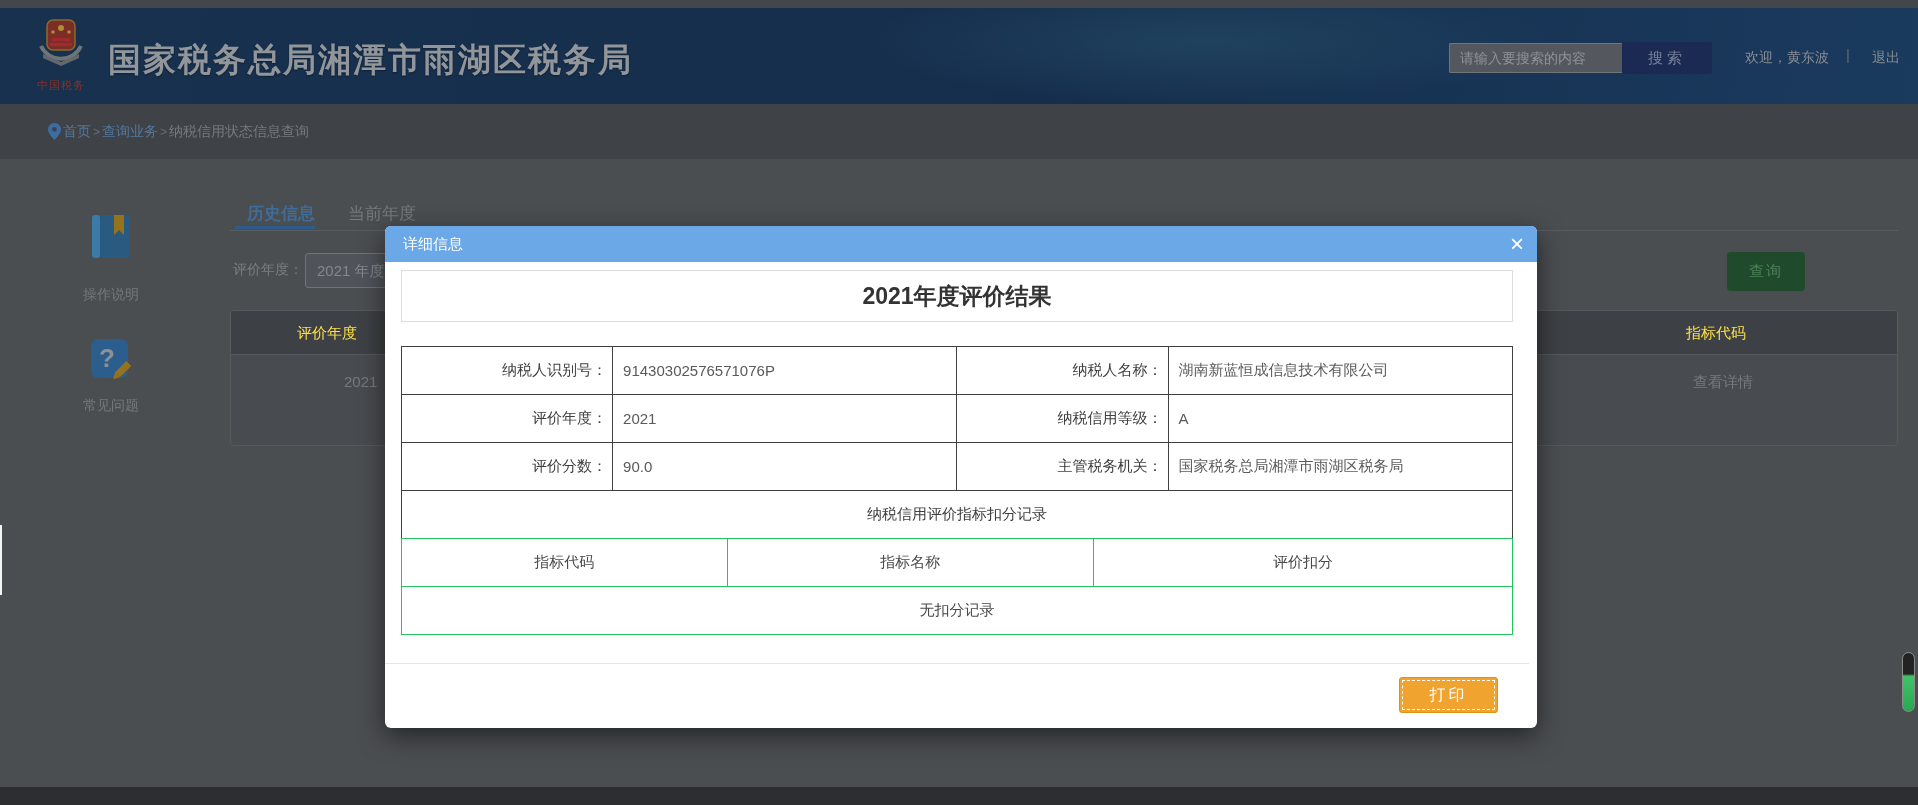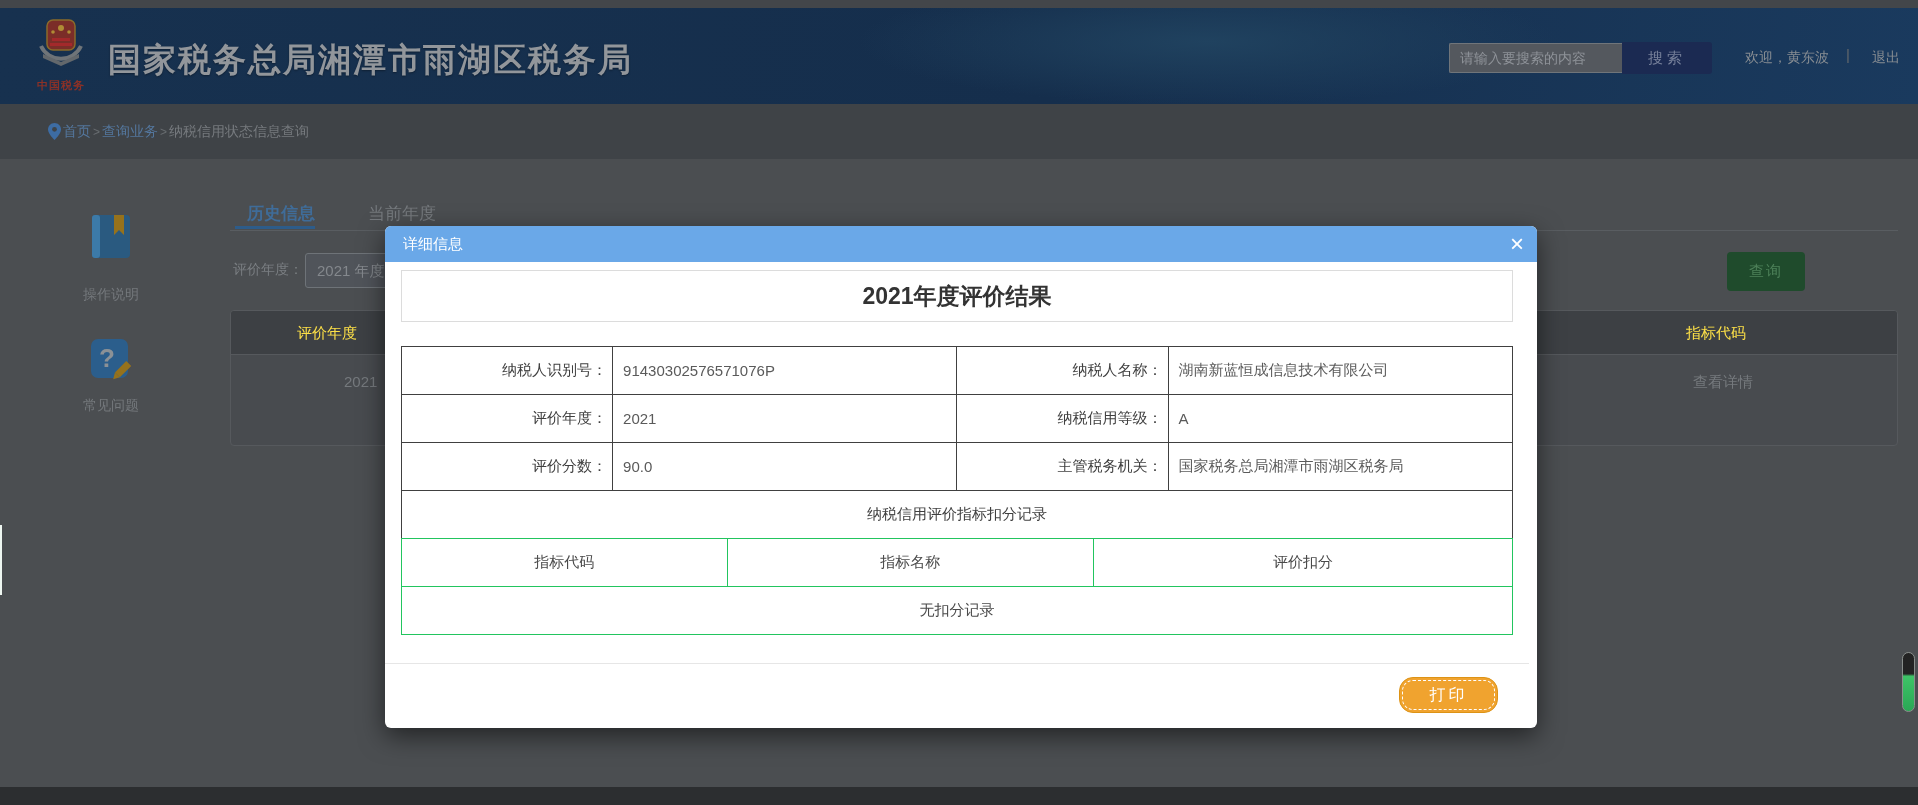--- a/index.html
+++ b/index.html
@@ -14,21 +14,21 @@
 
   
   .top-strip { left:0; top:0; width:1918px; height:8px; background:#43464a; }
 
   .site-header {
     left:0; top:8px; width:1918px; height:96px;
     background: radial-gradient(ellipse 500px 90px at 63% 35%, #20425f 0%, rgba(32,66,95,0) 70%),
                 linear-gradient(100deg, #17314f 0%, #152e4c 55%, #1a3a5e 100%);
   }
   .logo-wrap { left:30px; top:8px; width:62px; height:88px; text-align:center; }
-  .logo-caption { display:block; margin-top:2px; color:#8b3127; font-size:11px; font-weight:bold; letter-spacing:1px; }
+  .logo-caption { display:block; margin-top:2px; color:#8b3127; font-size:11px; font-weight:normal; letter-spacing:1px; }
   .site-title { left:108px; top:30px; font-size:33px; font-weight:bold; color:#92969b; letter-spacing:2px; text-shadow:0 1px 2px rgba(0,0,0,.35); }
   .search-input {
     left:1449px; top:35px; width:207px; height:30px;
     background:#54585e; border:1px solid #70757a; border-right:none;
     color:#8e9298; font-size:14px; padding:0 10px; border-radius:2px 0 0 2px; outline:none;
   }
   .search-input::placeholder { color:#8e9298; }
   .search-btn {
     left:1622px; top:34px; width:90px; height:32px;
     background:#1b2a52; color:#76809a; border:none; font-size:15px;
@@ -44,21 +44,21 @@
   .crumb-sep { color:#686d71; font-size:12px; }
   .crumb-current { color:#767a7e; }
 
   
   .side-item-icon { width:42px; height:47px; }
   .side-label { color:#74787c; font-size:14px; }
 
   
   .tab { font-size:17px; cursor:pointer; }
   .tab-active { color:#3f6c99; font-weight:bold; }
-  .tab-inactive { color:#75797d;margin-left:20px; }
+  .tab-inactive { color:#75797d; }
   .tab-underline { left:235px; top:226px; width:80px; height:3px; background:#2d5c8a; }
   .tab-baseline { left:230px; top:230px; width:1668px; height:1px; background:#595d61; }
 
   .filter-label { left:233px; top:261px; color:#7a7e82; font-size:14px; }
   .year-select {
     left:305px; top:253px; width:210px; height:35px;
     background:#50545a; border:1px solid #6e7378; border-radius:3px;
     color:#84888d; font-size:15px; line-height:33px; padding-left:11px;
   }
   .query-btn {
@@ -91,21 +91,21 @@
   .cell-label { width:19%; text-align:right; color:#3f3f3f; padding-right:5px; }
   .cell-value { width:31%; text-align:left; color:#5a5a5a; padding-left:10px; }
   .section-cell { text-align:center; color:#3f3f3f; }
   .ded-table { width:100%; border-collapse:collapse; margin-top:-1px; font-size:15px; }
   .ded-table td { border:1px solid #22c55e; height:48px; text-align:center; color:#4a4a4a; }
   .ded-col-1 { width:29.3%; } .ded-col-2 { width:33%; } .ded-col-3 { width:37.7%; }
   .modal-rule { margin:28px -16px 0 -16px; border-top:1px solid #e6e6e6; }
   .modal-footer { height:64px; position:relative; }
   .print-btn {
     position:absolute; right:15px; top:13px; width:99px; height:36px;
-    background:var(--print_orange,#f0a32f); border:1px solid #dd9315; border-radius:14px;
+    background:var(--print_orange,#f0a32f); border:1px solid #dd9315; border-radius:3px;
     color:#ffffff; font-size:16px; letter-spacing:3px; cursor:pointer;
     outline:1px dashed #ffffff; outline-offset:-4px;
   }
 
   
   .scroll-indicator { left:1902px; top:652px; width:13px; height:60px; z-index:70;
     border:1px solid #8a8f8c; border-radius:7px;
     background:linear-gradient(#232323 0%, #232323 36%, #3ec467 40%, #2aa755 100%); }
   .left-edge-sliver { left:0; top:525px; width:2px; height:70px; background:#eef7f1; z-index:70; }
 </style>

